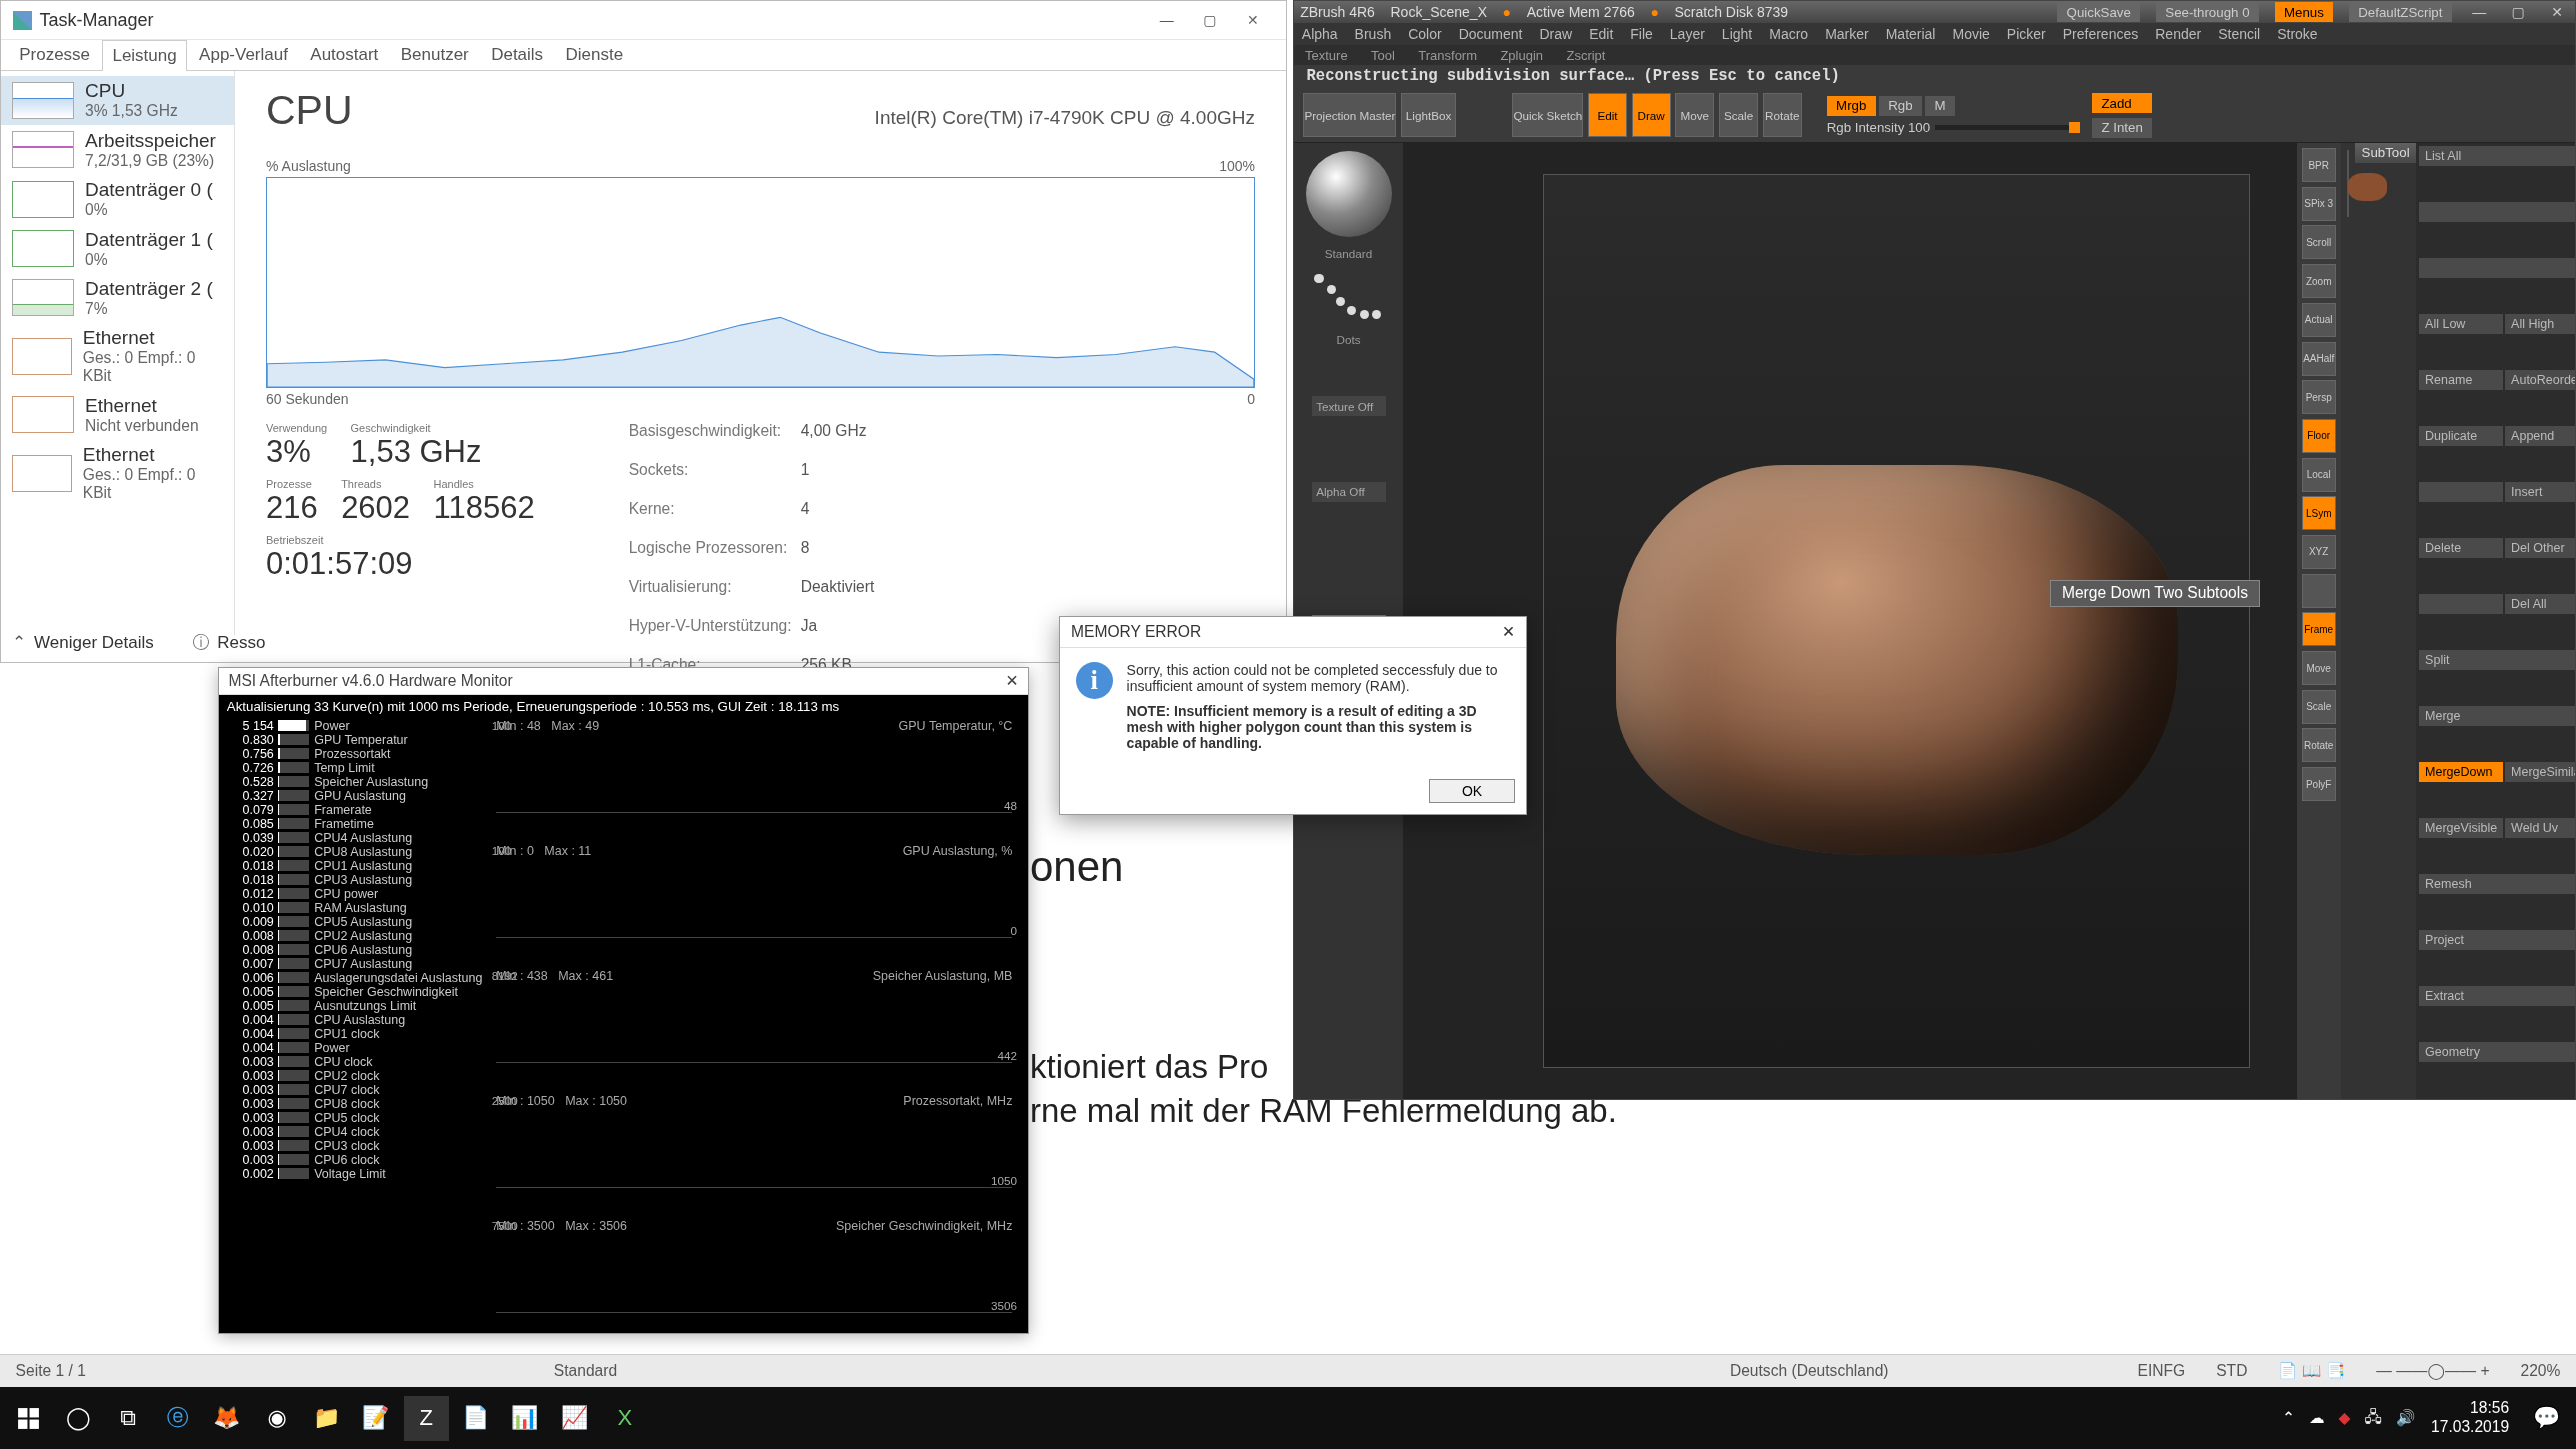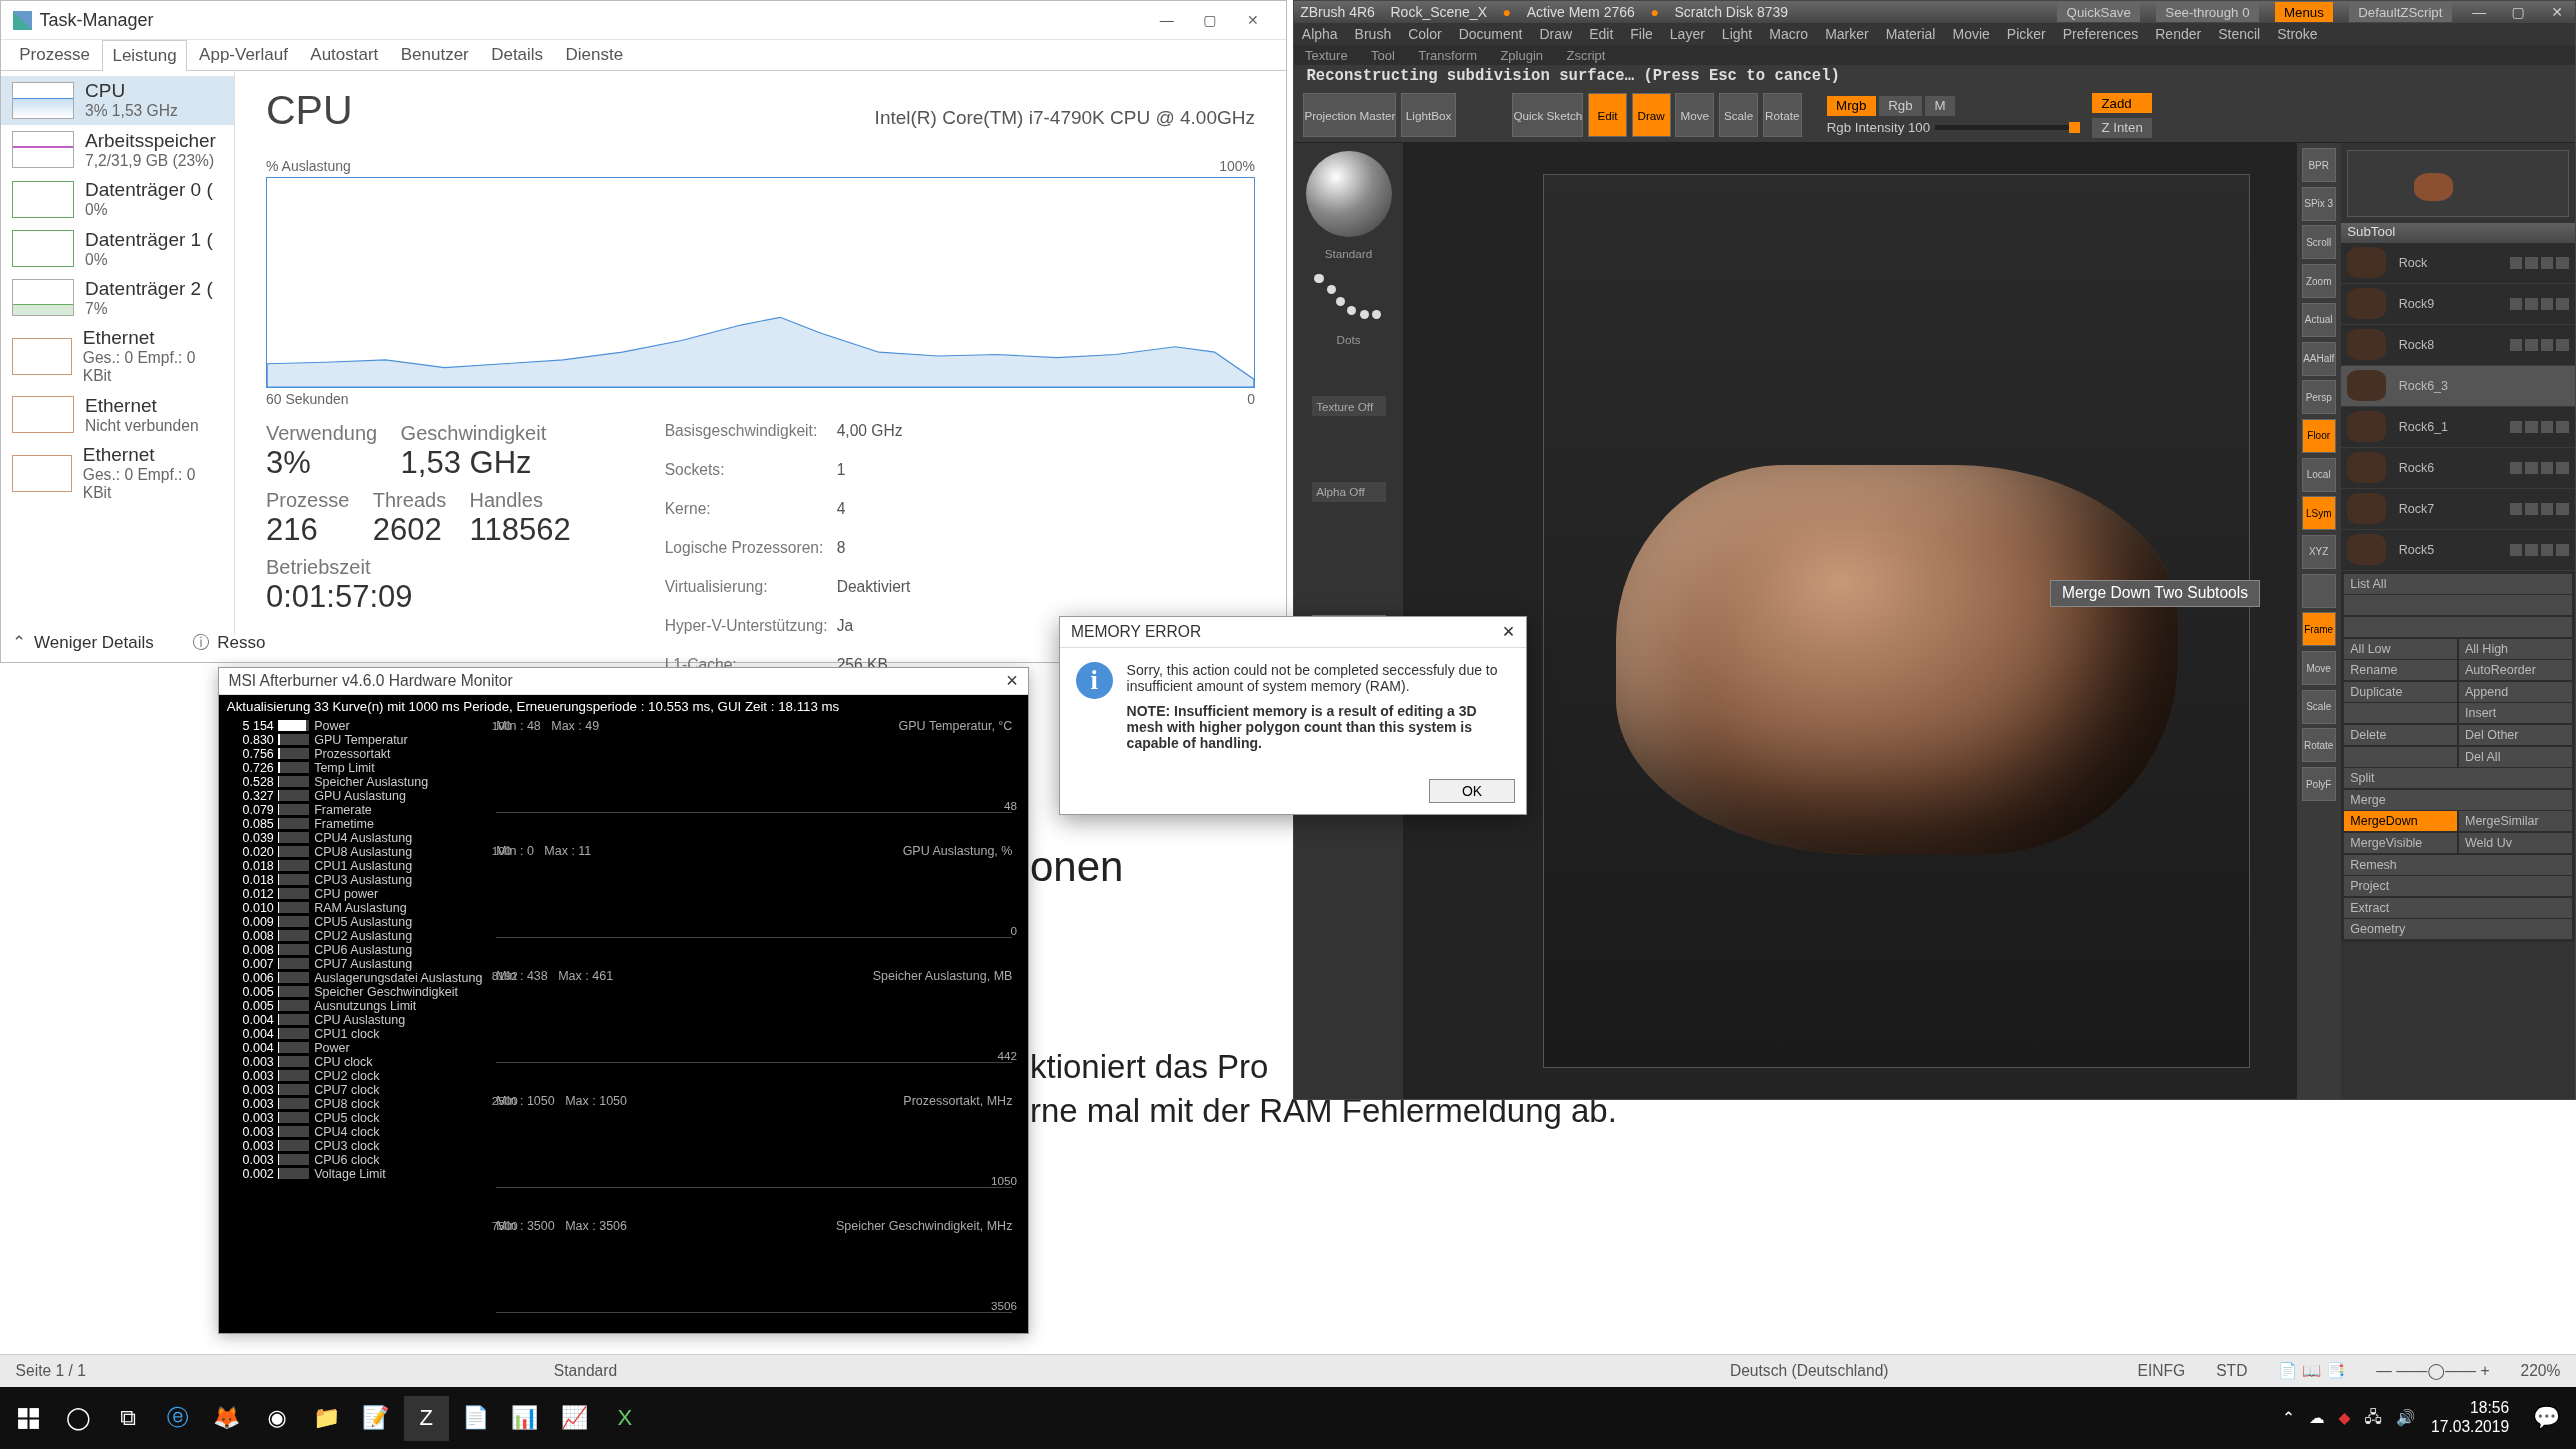--- a/index.html
+++ b/index.html
@@ -30,21 +30,21 @@
 .tm-sideitem .txt .sub{font-size:15.6px;color:#666}
 .tm-main{flex:1;padding:15.6px 31px}
 .tm-head{display:flex;align-items:baseline;justify-content:space-between}
 .tm-head h1{font-size:41px;font-weight:400;color:#444}
 .tm-head .model{font-size:19px;color:#555}
 .tm-graph-lbls{display:flex;justify-content:space-between;font-size:14px;color:#666;margin-top:24px}
 .tm-graph{height:211px;border:0.8px solid #4a90d9;margin-top:3.1px;position:relative;background:#fff}
 .tm-graph svg{position:absolute;inset:0;width:100%;height:100%}
 .tm-graph-bot{display:flex;justify-content:space-between;font-size:14px;color:#666;margin-top:3.1px}
 .tm-stats{display:flex;gap:94px;margin-top:15.6px}
-.tm-statblock .lbl{font-size:20px;color:#777}
+.tm-statblock .lbl{font-size:11px;color:#777}
 .tm-statblock .val{font-size:31px;color:#333;margin-bottom:7.8px}
 .tm-statrow{display:flex;gap:23.4px}
 .tm-info{display:grid;grid-template-columns:172px 94px;row-gap:21px;font-size:15.6px;color:#555}
 .tm-info .k{color:#777}
 .tm-footer{position:absolute;bottom:7.8px;left:11px;display:flex;align-items:center;gap:7.8px;font-size:17px;color:#333}
 .tm-footer .arrow{color:#555}
 
 
 .msi-window{position:absolute;left:218px;top:667px;width:811px;height:667px;background:#fff;border:0.8px solid #999;box-shadow:0 3.1px 15.6px rgba(0,0,0,0.3)}
 .msi-title{height:26.5px;background:#fff;display:flex;align-items:center;padding:0 9.4px;font-size:15.6px;color:#444;border-bottom:0.8px solid #ddd}
@@ -95,21 +95,21 @@
 
 .zb-canvas{flex:1;background:#232323;position:relative}
 .zb-viewport{position:absolute;left:140px;top:31px;right:47px;bottom:31px;border:0.8px solid #555;background:linear-gradient(180deg,#2b2b2b,#1a1a1a)}
 .rock{position:absolute;left:50%;top:50%;width:562px;height:390px;transform:translate(-50%,-40%);background:radial-gradient(ellipse at 40% 30%,#c89878,#7a5038 55%,#3a2418);border-radius:30% 40% 35% 45% / 45% 40% 50% 40%;box-shadow:inset -62px -47px 94px rgba(0,0,0,0.7),inset 47px 31px 62px rgba(255,230,200,0.3)}
 .zb-tooltip{position:absolute;right:37px;top:437px;background:#5a5a5a;color:#fff;font-size:15.6px;padding:3.1px 11px;border:0.8px solid #888}
 
 .zb-rbar{width:44px;background:#3a3a3a;display:flex;flex-direction:column;gap:4.7px;padding:4.7px}
 .zb-ricon{width:34px;height:34px;background:#555;border:0.8px solid #666;display:flex;align-items:center;justify-content:center;font-size:10px;color:#ccc;text-align:center}
 .zb-ricon.on{background:#ff8800;color:#000}
 
-.zb-right{width:234px;background:#333;display:flex;flex-direction:column;overflow:hidden}
+.zb-right{width:234px;background:#333;display:flex;overflow:hidden}
 .zb-right .tool-thumb{height:67px;background:#3a3a3a;border:0.8px solid #555;margin:6.2px;position:relative}
 .zb-right .tool-thumb::after{content:"";position:absolute;left:30%;top:35%;width:39px;height:28px;background:#8a5030;border-radius:40%}
 .zb-right .sec-hdr{height:20px;background:linear-gradient(#606060,#484848);color:#ddd;font-size:13.3px;padding:1.6px 6.2px}
 .zb-sublist{overflow:hidden;max-height:406px;background:#2c2c2c}
 .zb-subitem{display:flex;align-items:center;height:41px;padding:0 6.2px;border-bottom:0.8px solid #3a3a3a}
 .zb-subitem.sel{background:#555}
 .zb-subitem .thumb{width:39px;height:31px;background:#463024;margin-right:12.5px;border-radius:30%}
 .zb-subitem .name{flex:1;font-size:12.5px;color:#bbb}
 .zb-subitem .icons{display:flex;gap:3.1px}
 .zb-subitem .icons span{width:12.5px;height:12.5px;background:#555}

